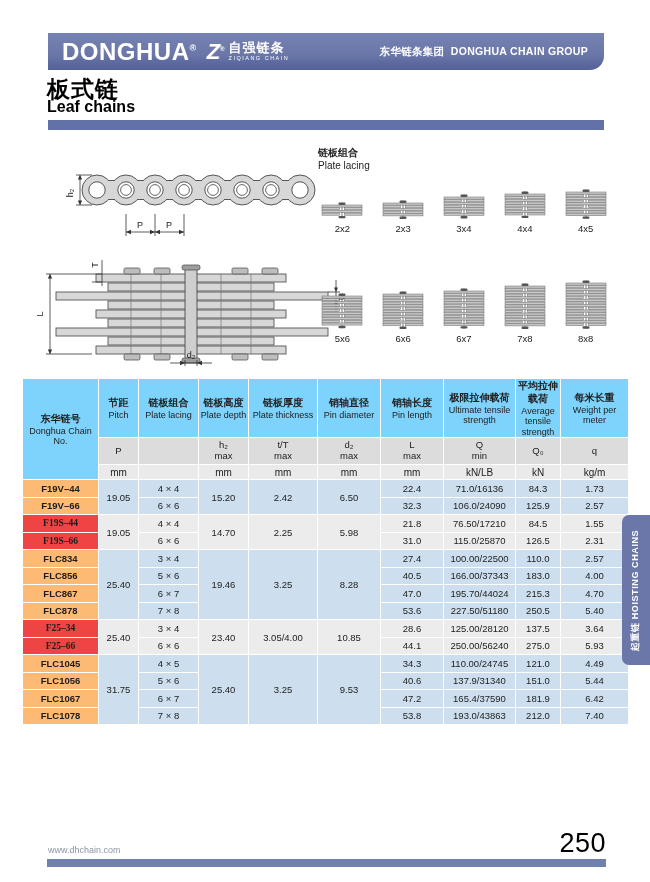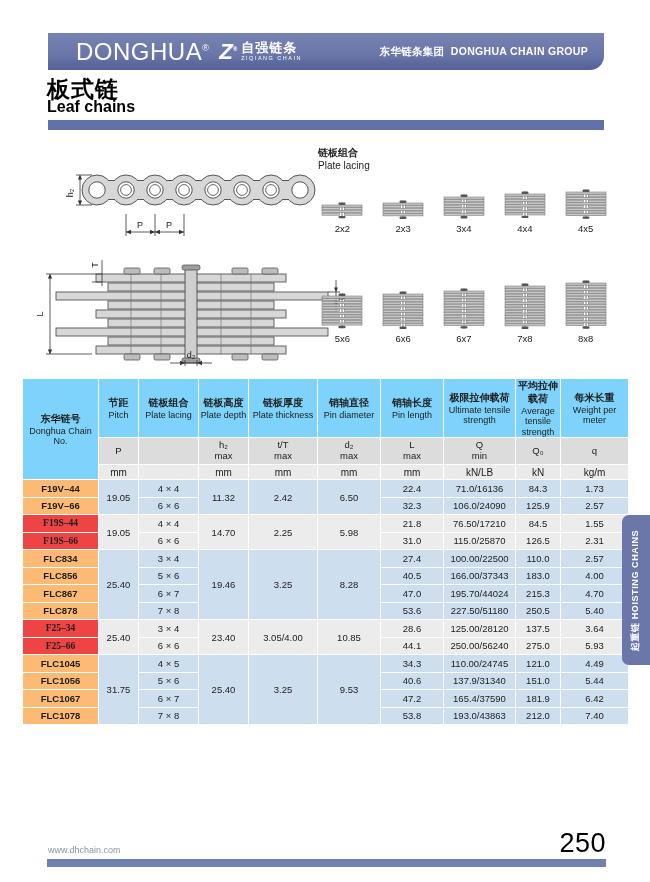--- a/index.html
+++ b/index.html
@@ -8,21 +8,21 @@
     font-family:"Liberation Sans","DejaVu Sans",sans-serif;color:#222;
     overflow:hidden;
   }
   
   .band{
     position:absolute;left:48px;top:33px;width:556px;height:37px;
     background:linear-gradient(#7682b1 0%,#6a76a8 62%,#5e6ba0 78%,#54629a 100%);
     border-radius:0 0 14px 0;
     display:flex;align-items:center;
   }
-  .brand{color:#fff;font-weight:normal;font-size:24px;letter-spacing:.5px;margin-left:28px;line-height:1;}
+  .brand{color:#fff;font-weight:bold;font-size:24px;letter-spacing:.5px;margin-left:14px;line-height:1;}
   .brand sup{font-size:9px;vertical-align:super;}
   .zlogo{color:#fff;font-weight:bold;font-style:italic;font-size:22px;margin-left:10px;line-height:1;
          text-shadow:1px 0 0 #8a94bd;}
   .zlogo sup{font-size:6px;}
   .ziqiang{margin-left:4px;color:#fff;line-height:1;}
   .ziqiang .zh{font-weight:bold;font-size:13px;letter-spacing:1px;}
   .ziqiang .en{font-size:5.5px;letter-spacing:1.5px;margin-top:2px;}
   .groupname{position:absolute;right:16px;top:12px;color:#fff;font-weight:bold;font-size:10.5px;letter-spacing:.3px;}
   
   .title-zh{position:absolute;left:47px;top:74px;font-size:23px;font-weight:bold;color:#000;letter-spacing:1px;}
@@ -543,21 +543,21 @@
           <th>kN/LB</th>
           <th>kN</th>
           <th>kg/m</th>
         </tr>
       </thead>
       <tbody>
         <tr class="gblue">
           <td class="chaincell">F19V–44</td>
           <td rowspan="2">19.05</td>
           <td>4 × 4</td>
-          <td rowspan="2">11.32</td>
+          <td rowspan="2">15.20</td>
           <td rowspan="2">2.42</td>
           <td rowspan="2">6.50</td>
           <td class="num">22.4</td>
           <td class="ult">71.0/16136</td>
           <td class="num">84.3</td>
           <td class="num">1.73</td>
         </tr>
         <tr class="gblue">
           <td class="chaincell">F19V–66</td>
           <td>6 × 6</td>

